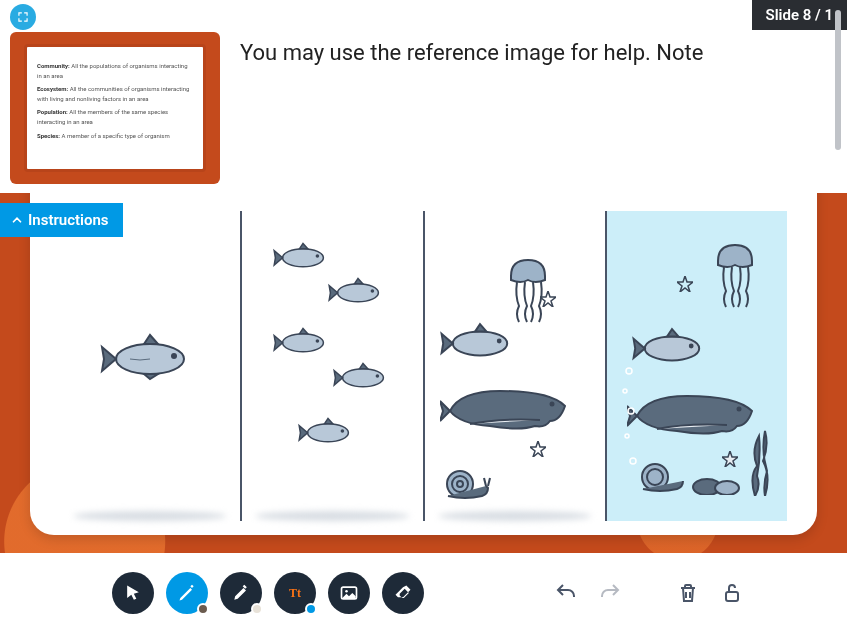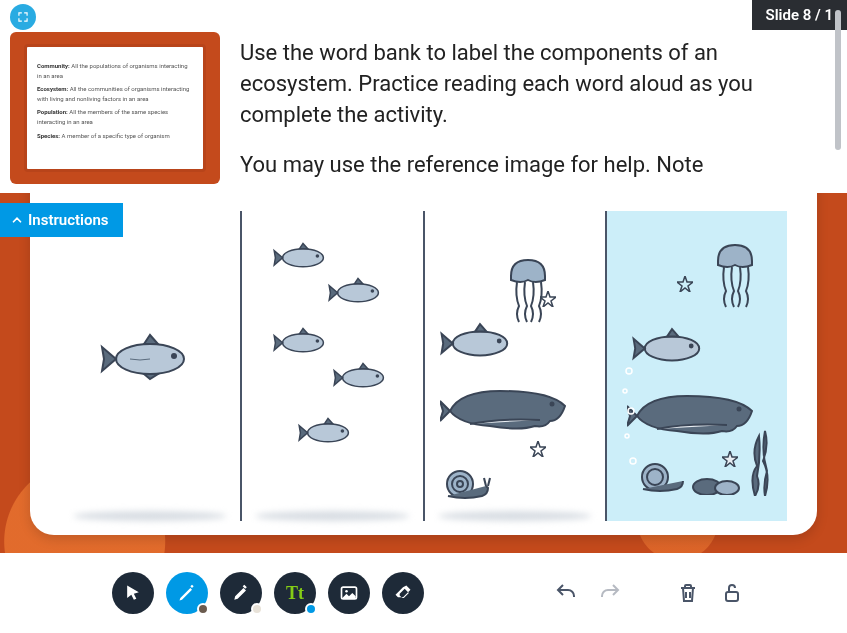--- a/index.html
+++ b/index.html
@@ -230,21 +230,21 @@
     width: 30px;
     height: 30px;
     display: flex;
     align-items: center;
     justify-content: center;
     cursor: pointer;
     color: #4a5568;
   }
   .action-btn svg { width: 24px; height: 24px; fill: none; stroke: #4a5568; stroke-width: 2; }
   .action-btn.disabled { opacity: 0.4; }
-  .tt-text { color: #84cc16; font-weight: 800; font-size: 18px; font-family: Georgia, serif; }
+  .tt-text { color: #f97316; font-weight: 800; font-size: 12px; font-family: Georgia, serif; }
 </style>
 </head>
 <body>
 
 <div class="top-panel">
   <div class="expand-btn">
     <svg viewBox="0 0 24 24">
         <path d="M4 4h6v2H6v4H4V4zm10 0h6v6h-2V6h-4V4zM4 14h2v4h4v2H4v-6zm14 0h2v6h-6v-2h4v-4z"></path>
       </svg>
   </div>
@@ -252,21 +252,20 @@
   <div class="thumbnail">
     <div class="thumbnail-inner">
       <p><b>Community:</b> <span>All the populations of organisms interacting in an area</span></p>
       <p><b>Ecosystem:</b> <span>All the communities of organisms interacting with living and nonliving factors in an area</span></p>
       <p><b>Population:</b> <span>All the members of the same species interacting in an area</span></p>
       <p><b>Species:</b> <span>A member of a specific type of organism</span></p>
     </div>
   </div>
 
   <div class="instructions-text">
-    <p>Use the word bank to label the components of an ecosystem. Practice reading each word aloud as you complete the activity.</p>
     <p>You may use the reference image for help. Note</p>
   </div>
 
   <div class="slide-counter">Slide 8 / 1</div>
 
   <div class="scrollbar-track">
     <div class="scrollbar-thumb"></div>
   </div>
 </div>
 

